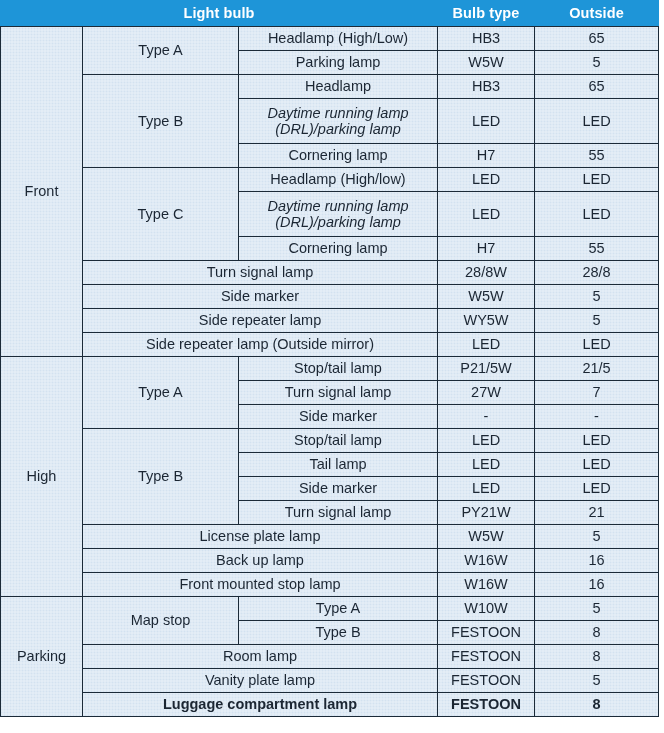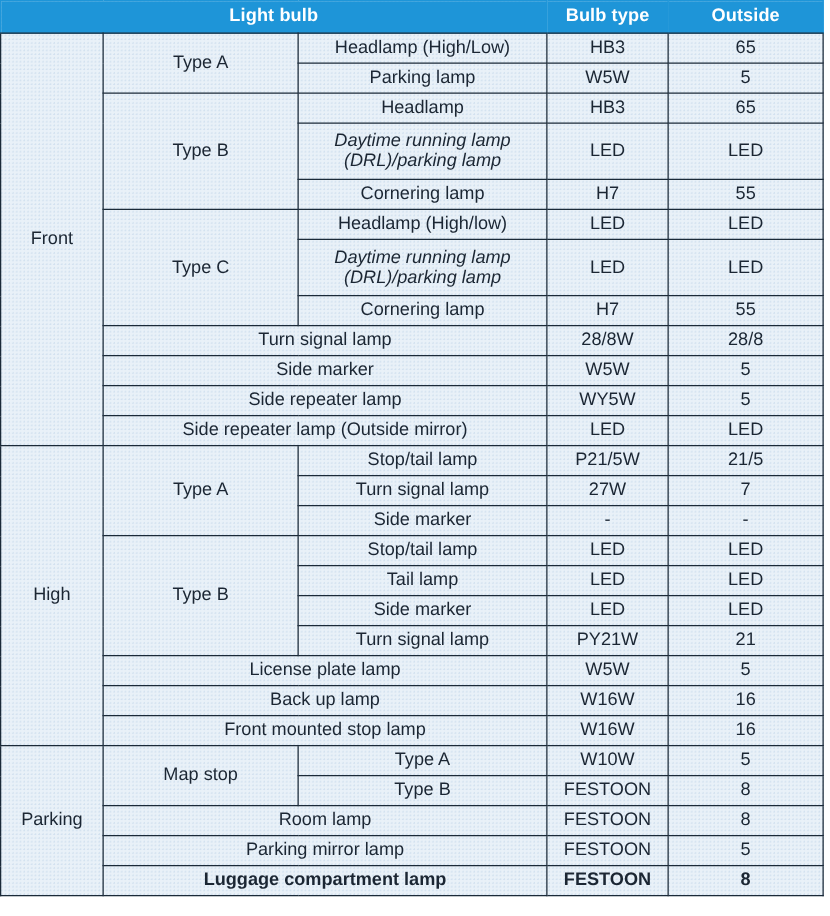--- a/index.html
+++ b/index.html
@@ -220,21 +220,21 @@
         <td>Type B</td>
         <td>FESTOON</td>
         <td>8</td>
       </tr>
       <tr class="r24">
         <td colspan="2">Room lamp</td>
         <td>FESTOON</td>
         <td>8</td>
       </tr>
       <tr class="r24">
-        <td colspan="2">Parking mirror lamp</td>
+        <td colspan="2">Vanity plate lamp</td>
         <td>FESTOON</td>
         <td>5</td>
       </tr>
       <tr class="last-row r24">
         <td colspan="2">Luggage compartment lamp</td>
         <td>FESTOON</td>
         <td>8</td>
       </tr>
     </tbody>
 </table>

